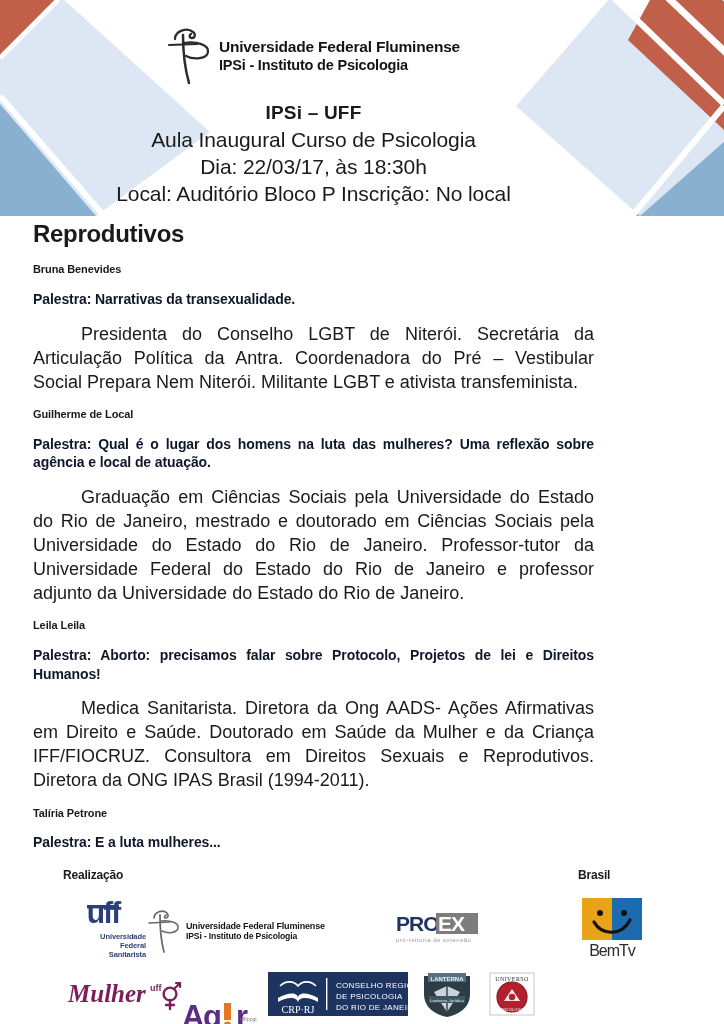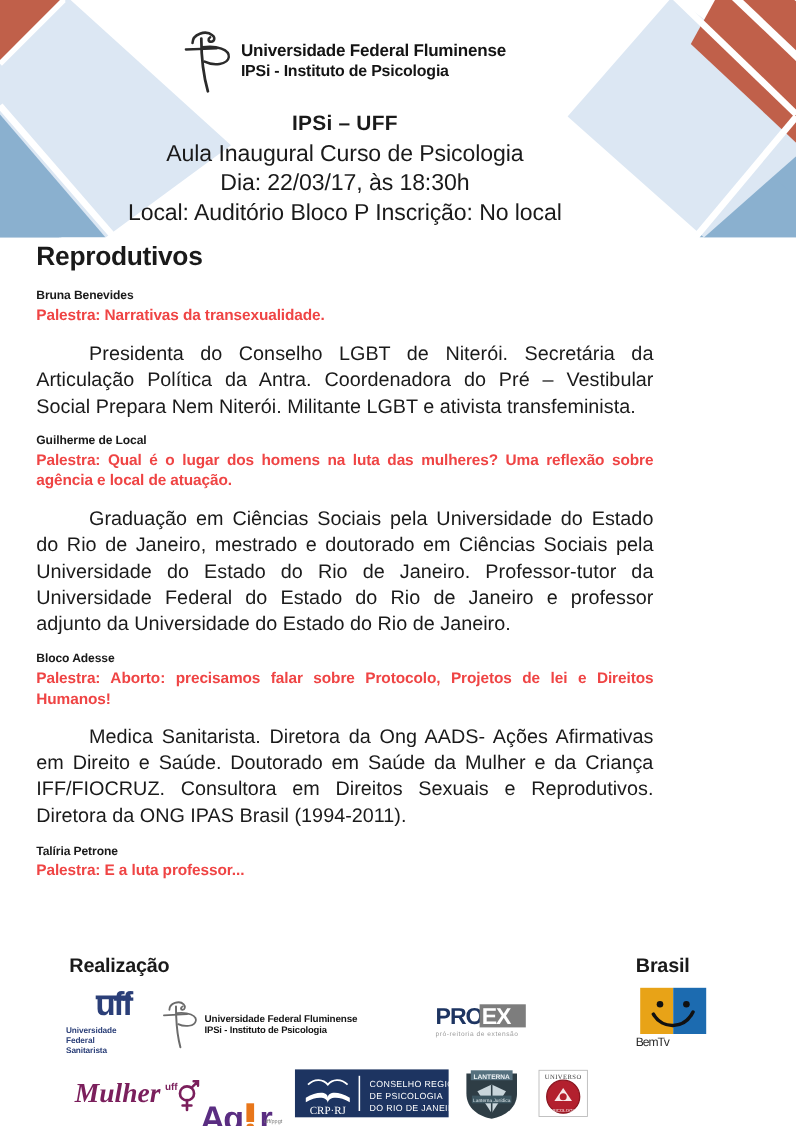--- a/index.html
+++ b/index.html
@@ -97,24 +97,25 @@
   .speaker-name {
     font-size: 11px;
     font-weight: bold;
     color: #1a1a1a;
     letter-spacing: -0.1px;
     line-height: 1.35;
   }
   .speaker-talk {
     font-size: 14px;
     font-weight: bold;
-    color: #ef4444;
+    color: #0f172a;
     letter-spacing: -0.1px;
     line-height: 1.32;
     text-align: justify;
+    margin-top: 13px;
   }
   .speaker-bio {
     font-size: 18px;
     font-weight: 300;
     color: #1a1a1a;
     line-height: 1.34;
     text-align: justify;
     text-indent: 48px;
     margin-top: 13px;
   }
@@ -127,21 +128,21 @@
     height: 158px;
     z-index: 2;
   }
 
   .footer-heads {
     position: relative;
     height: 28px;
   }
   .foot-head {
     position: absolute;
-    font-size: 18px;
+    font-size: 12px;
     font-weight: bold;
     color: #1a1a1a;
     letter-spacing: -0.2px;
   }
   .foot-head.realizacao { left: 63px; top: 2px; }
   .foot-head.apoio { left: 578px; top: 2px; }
 
   .logo-row-1 {
     position: relative;
     height: 72px;
@@ -152,32 +153,32 @@
   }
 
   .logo { position: absolute; }
   .logo svg { display: block; }
 
   
   .l-uff-sub {
     font-size: 7.5px;
     font-weight: bold;
     color: #2b3f78;
-    text-align: left;
+    text-align: right;
     line-height: 1.22;
     letter-spacing: -0.1px;
   }
   .l-ipsi-t1 { font-size: 9px; font-weight: bold; color: #141414; letter-spacing: -0.15px; }
   .l-ipsi-t2 { font-size: 8.6px; font-weight: bold; color: #141414; letter-spacing: -0.15px; }
 
   .bemtv-label {
-    font-size: 11px;
+    font-size: 16px;
     color: #2b2b2b;
     letter-spacing: -1px;
-    text-align: left;
+    text-align: center;
     font-family: "Liberation Sans", sans-serif;
   }
 </style>
 </head>
 <body>
 
 <div class="poster">
 
   <div class="header-deco">
     <svg width="724" height="216" viewBox="0 0 724 216" xmlns="http://www.w3.org/2000/svg">
@@ -241,28 +242,28 @@
       <div class="speaker-bio">Presidenta do Conselho LGBT de Niterói. Secretária da Articulação Política da Antra. Coordenadora do Pré – Vestibular Social Prepara Nem Niterói. Militante LGBT e ativista transfeminista.</div>
     </div>
 
     <div class="speaker">
       <div class="speaker-name">Guilherme de Local</div>
       <div class="speaker-talk">Palestra: Qual é o lugar dos homens na luta das mulheres? Uma reflexão sobre agência e local de atuação.</div>
       <div class="speaker-bio">Graduação em Ciências Sociais pela Universidade do Estado do Rio de Janeiro, mestrado e doutorado em Ciências Sociais pela Universidade do Estado do Rio de Janeiro. Professor-tutor da Universidade Federal do Estado do Rio de Janeiro e professor adjunto da Universidade do Estado do Rio de Janeiro.</div>
     </div>
 
     <div class="speaker">
-      <div class="speaker-name">Bloco Adesse</div>
+      <div class="speaker-name">Leila Leila</div>
       <div class="speaker-talk">Palestra: Aborto: precisamos falar sobre Protocolo, Projetos de lei e Direitos Humanos!</div>
       <div class="speaker-bio">Medica Sanitarista. Diretora da Ong AADS- Ações Afirmativas em Direito e Saúde. Doutorado em Saúde da Mulher e da Criança IFF/FIOCRUZ. Consultora em Direitos Sexuais e Reprodutivos. Diretora da ONG IPAS Brasil (1994-2011).</div>
     </div>
 
     <div class="speaker">
       <div class="speaker-name">Talíria Petrone</div>
-      <div class="speaker-talk">Palestra: E a luta professor...</div>
+      <div class="speaker-talk">Palestra: E a luta mulheres...</div>
     </div>
   </div>
 
   <div class="footer">
 
     <div class="footer-heads">
       <div class="foot-head realizacao">Realização</div>
       <div class="foot-head apoio">Brasil</div>
     </div>
 

